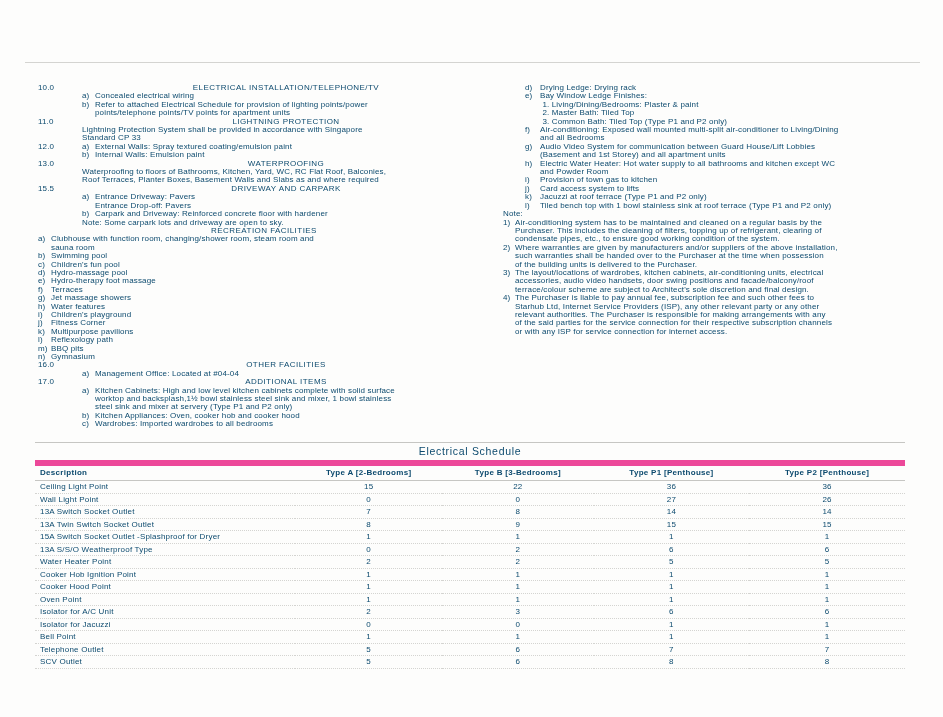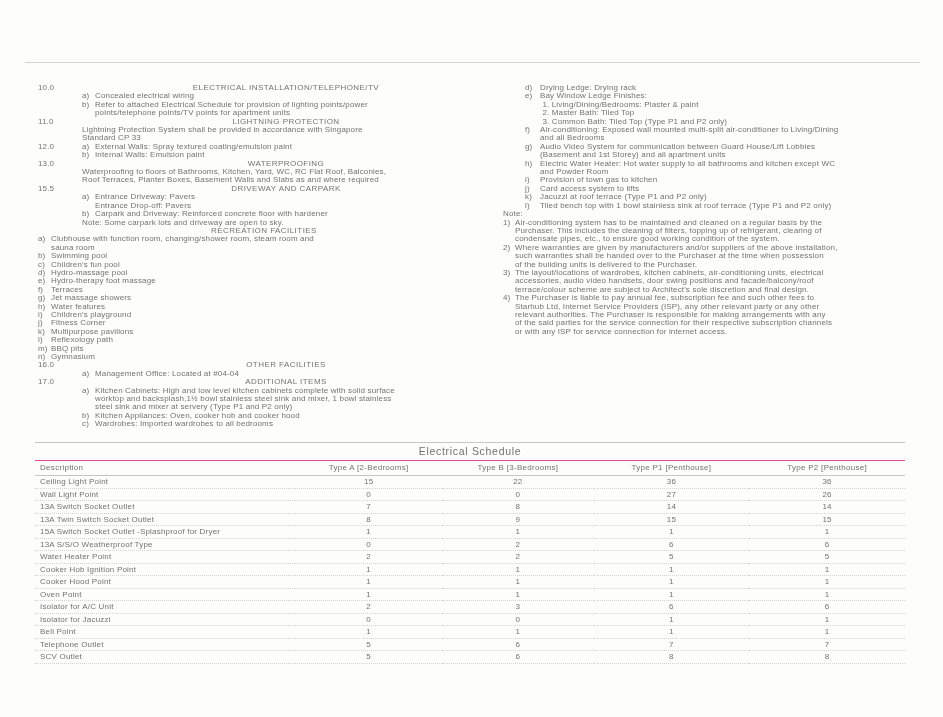--- a/index.html
+++ b/index.html
@@ -1,20 +1,20 @@
 <!DOCTYPE html>
 <html><head>
 <meta charset="utf-8">
 <style>
   html,body { margin:0; padding:0; background:#ffffff; }
   .page {
     position:relative; width:943px; height:717px;
     background:#fdfdfc; overflow:hidden;
     font-family:"Liberation Sans", sans-serif;
-    color:#737373;
+    color:#0c4a6e;
   }
   .top-rule {
     position:absolute; left:25px; top:62px; width:895px; height:0;
     border-top:1px solid #d4d4d1;
   }
   .col { position:absolute; top:84px; font-size:8px; line-height:8.4px; letter-spacing:0.15px; }
   .col-left  { left:38px;  width:452px; }
   .col-right { left:493px; width:445px; }
 
   .section { display:flex; }
@@ -29,25 +29,25 @@
   .col-right .r-items .entry-label { flex:0 0 15px; }
   .note-block { margin-left:10px; }
   .note-block .entry-label { flex:0 0 12px; }
 
   .schedule {
     position:absolute; left:35px; top:442px; width:870px;
     border-top:1px solid #c6c6c3; font-size:8px; letter-spacing:0.2px;
   }
   .schedule-title {
     text-align:center; font-size:10.5px; letter-spacing:0.7px;
-    padding:2px 0 3px; border-bottom:1px solid #ec4899;
+    padding:2px 0 3px; border-bottom:6px solid #ec4899;
   }
   table { width:100%; border-collapse:collapse; table-layout:fixed; }
   th {
-    font-weight:normal; padding:2px 0 3px;
+    font-weight:bold; padding:2px 0 3px;
     border-bottom:1px solid #c6c6c3; letter-spacing:0.3px;
   }
   th:first-child, td:first-child { text-align:left; padding-left:5px; }
   th:not(:first-child), td:not(:first-child) { text-align:center; }
   th:nth-child(1) { width:29.5%; }
   th:nth-child(2) { width:17%; }
   th:nth-child(3) { width:17.5%; }
   th:nth-child(4) { width:18%; }
   th:nth-child(5) { width:18%; }
   td { padding:1px 0 1.5px; border-bottom:1px dotted #d4d4d1; }

